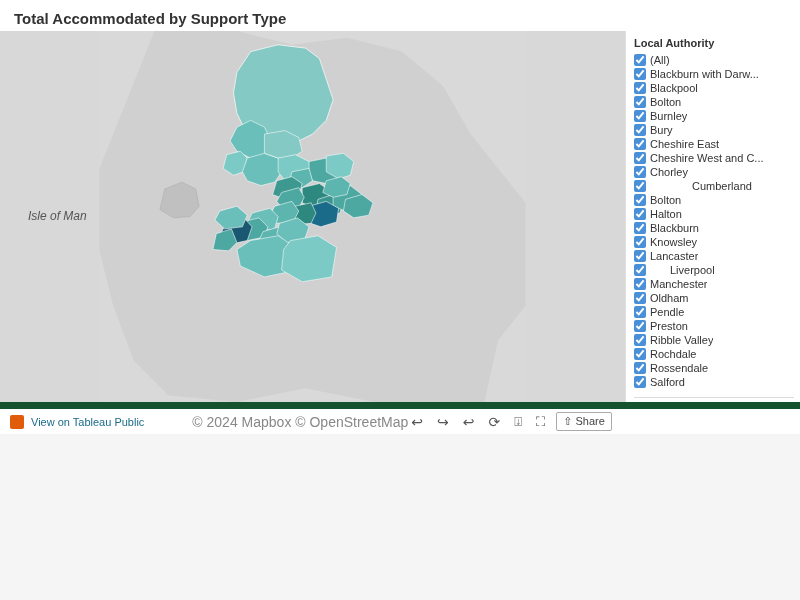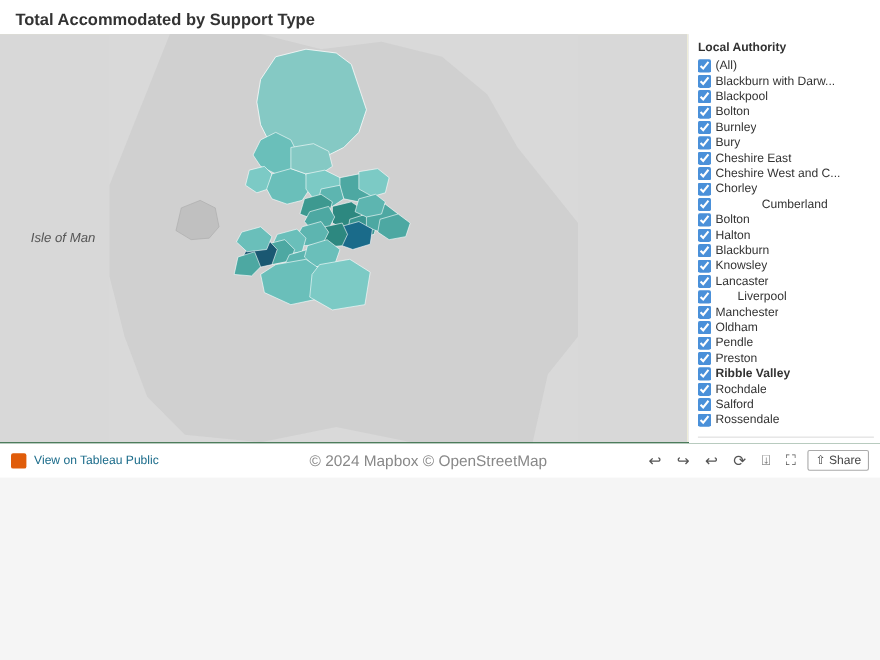--- a/index.html
+++ b/index.html
@@ -53,24 +53,23 @@
       position: absolute;
       left: 28px;
       top: 48%;
       font-size: 12px;
       color: #555;
       font-style: italic;
     }
     #footer {
       display: flex;
       align-items: center;
-      justify-content: space-between;
       padding: 4px 10px;
       background: #fff;
-      border-top: 1px solid #14532d;
+      border-top: 7px solid #14532d;
       font-size: 11px;
       color: #555;
       flex-shrink: 0;
       height: 32px;
     }
     #footer-left {
       display: flex;
       align-items: center;
       gap: 4px;
     }
@@ -303,33 +302,33 @@
           <div class="filter-item">
             <input type="checkbox" checked="" style="">
             <span class="item-label" style="max-width: 140px; overflow: hidden; text-overflow: ellipsis; white-space: nowrap;">Pendle</span>
           </div>
           <div class="filter-item">
             <input type="checkbox" checked="" style="">
             <span class="item-label" style="max-width: 140px; overflow: hidden; text-overflow: ellipsis; white-space: nowrap;">Preston</span>
           </div>
           <div class="filter-item">
             <input type="checkbox" checked="" style="">
-            <span class="item-label" style="max-width: 140px; overflow: hidden; text-overflow: ellipsis; white-space: nowrap; font-weight: bold;">Ribble Valley</span>
+            <span class="item-label" style="max-width: 140px; overflow: hidden; text-overflow: ellipsis; white-space: nowrap;">Ribble Valley</span>
           </div>
           <div class="filter-item">
             <input type="checkbox" checked="" style="">
             <span class="item-label" style="max-width: 140px; overflow: hidden; text-overflow: ellipsis; white-space: nowrap;">Rochdale</span>
           </div>
           <div class="filter-item">
             <input type="checkbox" checked="" style="">
+            <span class="item-label" style="max-width: 140px; overflow: hidden; text-overflow: ellipsis; white-space: nowrap;">Rossendale</span>
+          </div>
+          <div class="filter-item">
+            <input type="checkbox" checked="" style="">
             <span class="item-label" style="max-width: 140px; overflow: hidden; text-overflow: ellipsis; white-space: nowrap;">Salford</span>
-          </div>
-          <div class="filter-item">
-            <input type="checkbox" checked="" style="">
-            <span class="item-label" style="max-width: 140px; overflow: hidden; text-overflow: ellipsis; white-space: nowrap;">Rossendale</span>
           </div>
         </div>
 
       <div id="legend-section">
         <div id="legend-title">Total</div>
         <div id="legend-bar"></div>
         <div id="legend-labels">
           <span>1</span>
           <span>2664</span>
         </div>

